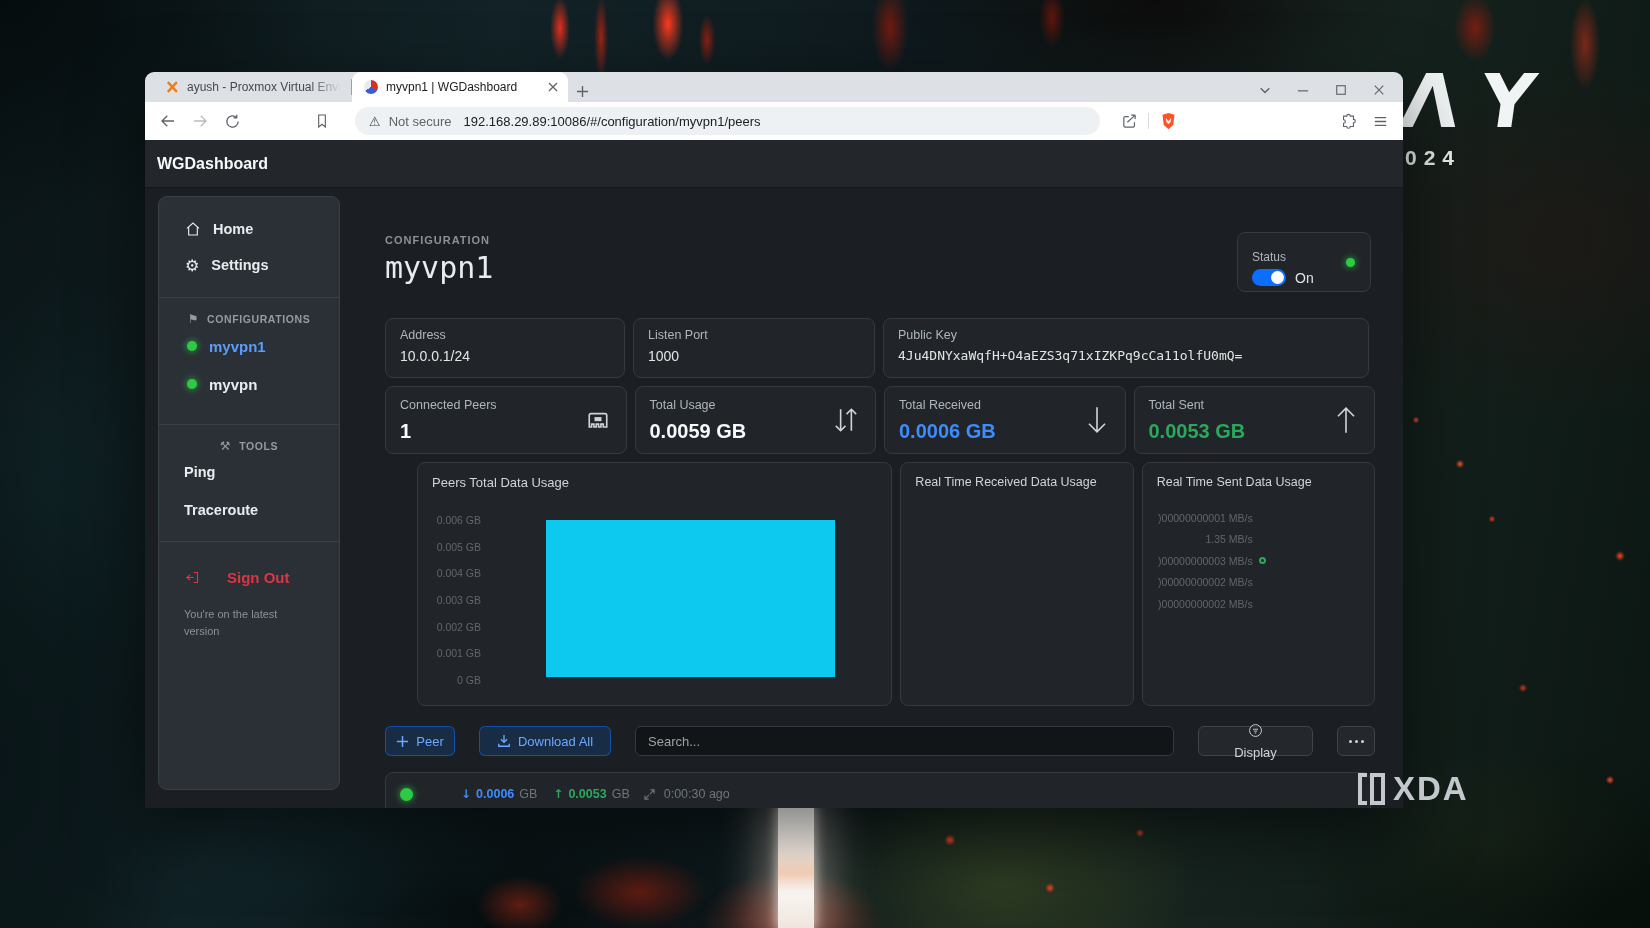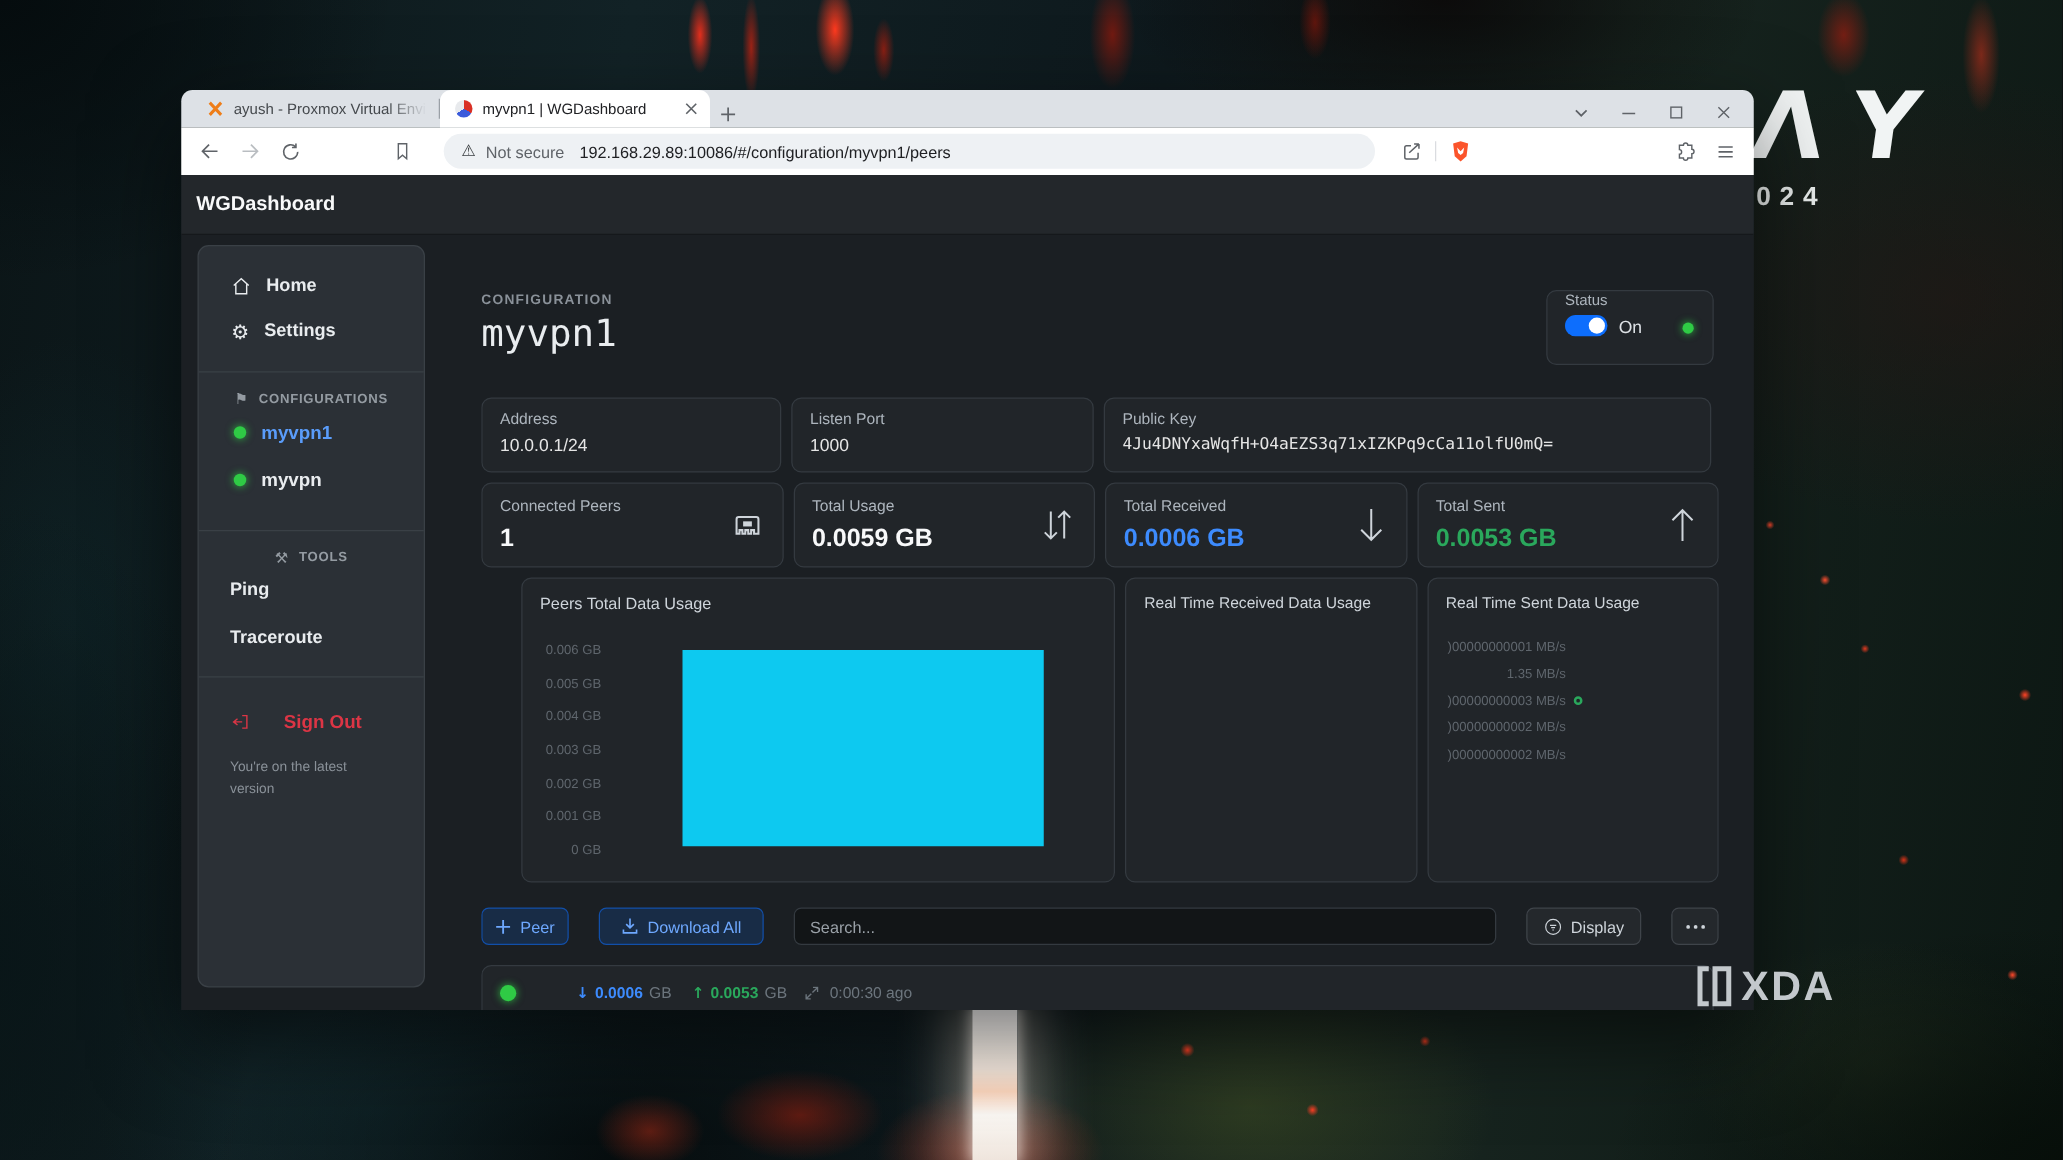--- a/index.html
+++ b/index.html
@@ -113,21 +113,21 @@
   .signout{ height:30px; display:flex; align-items:center; padding-left:26px; gap:27px;
     color:#dc3545; font-size:15px; font-weight:bold; margin-top:20px; }
   .version{ color:#8a9199; font-size:11px; line-height:17px; padding-left:25px; margin-top:14px; }
 
   .app-main{ position:absolute; left:240px; top:48px; width:990px; height:620px; overflow:hidden; }
   .section-label{ position:absolute; left:0; top:46px; color:#8a9199; font-size:11px;
     letter-spacing:1px; font-weight:bold; }
   .page-title{ position:absolute; left:0; top:62px; color:#e9ecef; font-size:30px;
     font-family:"DejaVu Sans Mono", monospace; }
   .card{ background:#212529; border:1px solid #343a40; border-radius:8px; position:relative; }
-  .status-card{ position:absolute; left:852px; top:44px; width:134px; height:60px; padding:0 14px; }
+  .status-card{ position:absolute; left:852px; top:44px; width:134px; height:60px; padding:17px 14px; }
   .status-label{ color:#adb5bd; font-size:12px; }
   .toggle-row{ display:flex; align-items:center; gap:9px; margin-top:5px; }
   .toggle{ width:34px; height:17px; border-radius:9px; background:#0d6efd; position:relative; }
   .toggle-knob{ position:absolute; right:2px; top:2px; width:13px; height:13px; border-radius:50%; background:#fff; }
   .toggle-on{ color:#dee2e6; font-size:14px; }
   .status-dot{ position:absolute; right:15px; top:25px; width:9px; height:9px; border-radius:50%;
     background:#2fca45; box-shadow:0 0 6px 1px rgba(47,202,69,.6); }
 
   .info-row{ position:absolute; left:0; top:130px; width:990px; display:flex; gap:8px; }
   .info-card{ height:60px; padding:9px 14px; }
@@ -158,21 +158,21 @@
 
   .toolbar-row{ position:absolute; left:0; top:538px; width:990px; display:flex; gap:24px; height:30px; }
   .btn{ display:flex; align-items:center; justify-content:center; gap:7px; border-radius:6px;
     font-size:13px; height:30px; }
   .btn-primary-soft{ background:rgba(13,110,253,.16); border:1px solid rgba(13,110,253,.55); color:#6ea8fe; }
   .btn-peer{ width:70px; } .btn-download{ width:132px; }
   .search-input{ flex:1; background:#121517; border:1px solid #343a40; border-radius:6px;
     color:#dee2e6; font-size:13px; padding:0 12px; font-family:"Liberation Sans", sans-serif; }
   .search-input::placeholder{ color:#9aa1a8; }
   .btn-dark{ background:#24282c; border:1px solid #3f444a; color:#ced4da; }
-  .btn-display{ width:92px; } .btn-more{ width:38px; gap:3px; }
+  .btn-display{ width:115px;flex-direction:column; } .btn-more{ width:38px; gap:3px; }
   .mdot{ width:3px; height:3px; border-radius:50%; background:#ced4da; }
 
   .peer-card{ position:absolute; left:0; top:584px; width:986px; height:44px;
     display:flex; align-items:center; padding-left:14px; font-size:12.5px; }
   .peer-metrics{ display:flex; align-items:center; gap:5px; margin-left:48px; color:#6c757d; }
   .m-blue{ color:#3d8bfd; font-weight:bold; } .m-green{ color:#2aa85c; font-weight:bold; }
   .m-unit{ color:#6c757d; } .m-ago{ color:#6c757d; margin-left:4px; }
   .arrow-glyph{ font-family:"DejaVu Sans", sans-serif; font-size:12px; }
   svg{ display:block; }
 </style>

